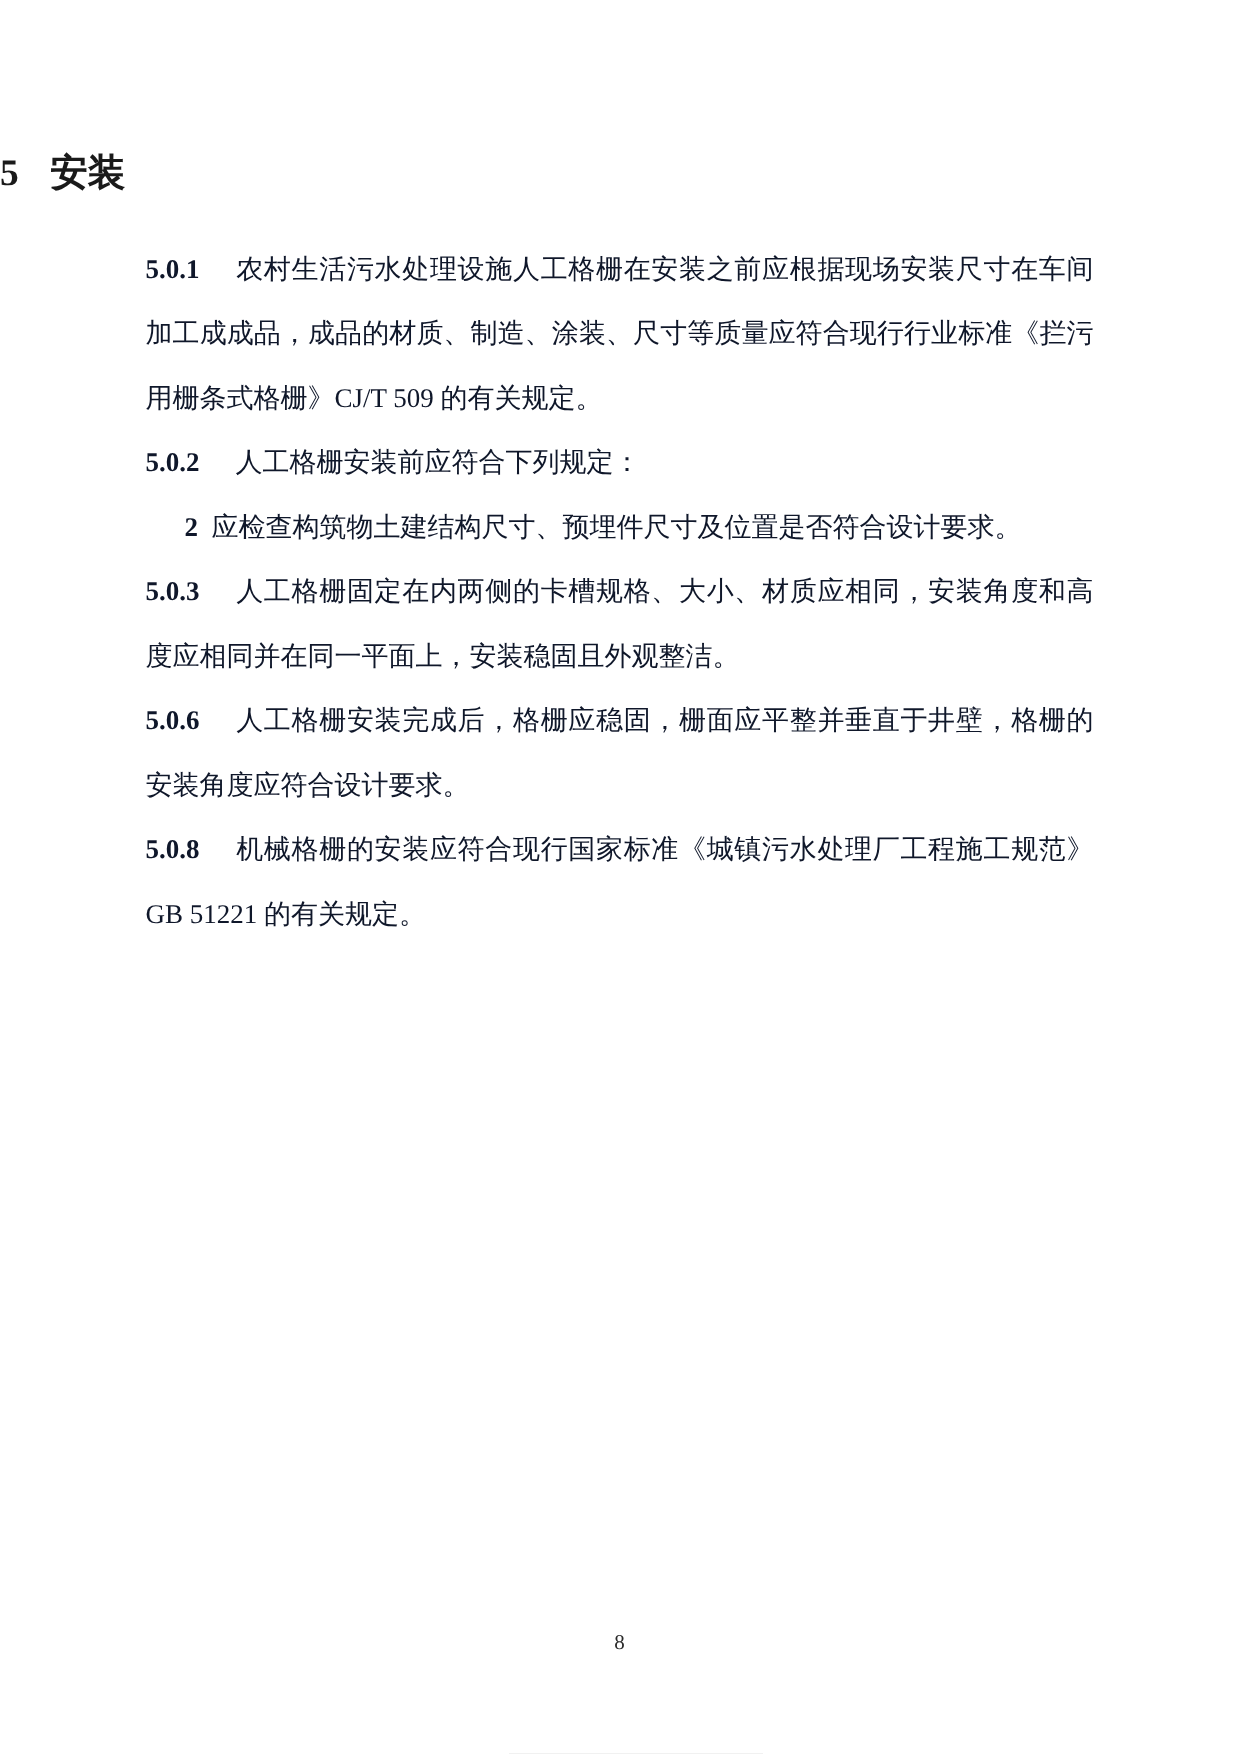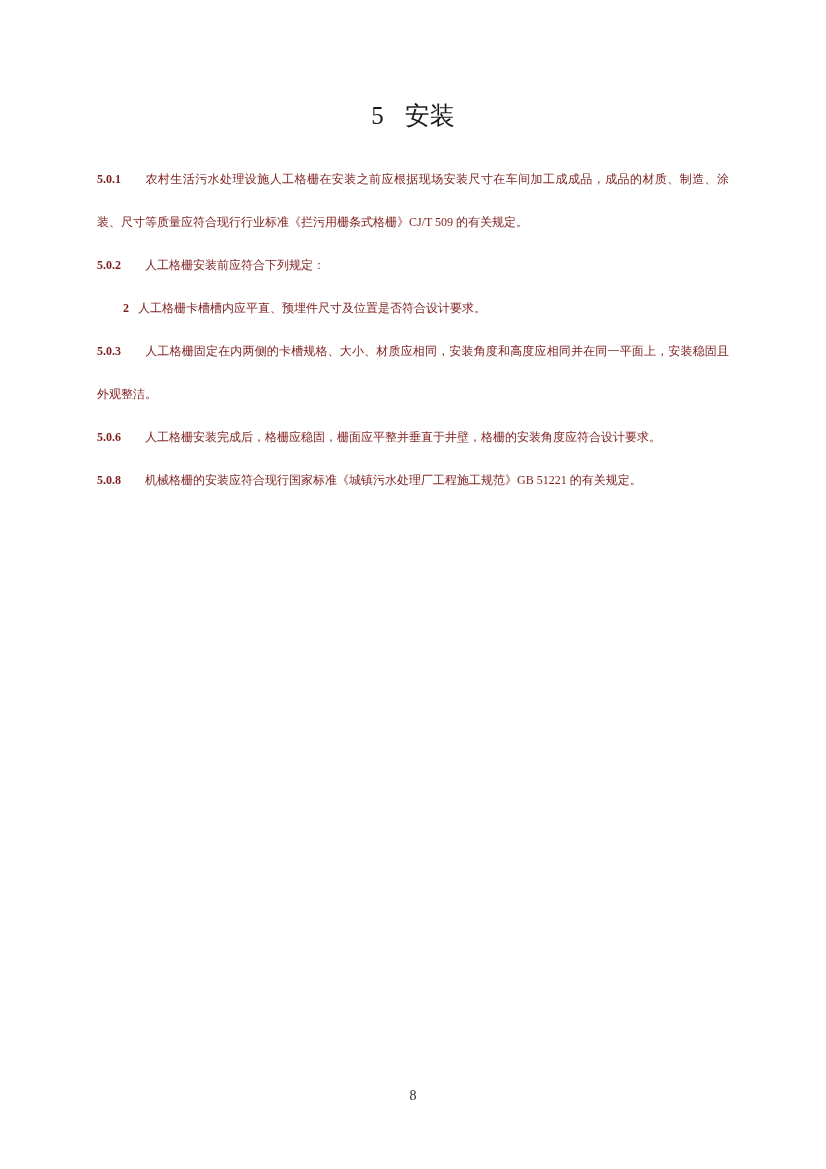--- a/index.html
+++ b/index.html
@@ -16,38 +16,37 @@
     color: #1c1c1c;
     font-family: "Liberation Serif", "DejaVu Serif", serif;
     overflow: hidden;
   }
   .chapter-heading {
     position: absolute;
     top: 98px;
     left: 0;
     width: 100%;
     margin: 0;
-    text-align: center;
     font-size: 25px;
     line-height: 36px;
-    font-weight: normal;
+    font-weight: bold;
     color: #1a1a1a;
   }
   .chapter-heading .chapter-num {
     margin-right: 21px;
   }
   .doc-body {
     position: absolute;
     top: 158px;
     left: 97px;
     width: 632px;
-    font-size: 12px;
+    font-size: 18px;
     line-height: 43px;
     text-align: justify;
-    color: #7f1d1d;
+    color: #0f172a;
   }
   .clause {
     margin: 0;
   }
   .clause-num {
     font-weight: bold;
     margin-right: 24px;
     white-space: nowrap;
   }
   .sub-item {
@@ -78,21 +77,21 @@
     <span class="chapter-num">5</span><span>安装</span>
   </h1>
 
   <div class="doc-body">
 
     <p class="clause"><span class="clause-num">5.0.1</span><span>农村生活污水处理设施人工格栅在安装之前应根据现场安装尺寸在车间加工成成品，成品的材质、制造、涂装、尺寸等质量应符合现行行业标准《拦污用栅条式格栅》CJ/T 509 的有关规定。</span></p>
 
     <p class="clause"><span class="clause-num">5.0.2</span><span>人工格栅安装前应符合下列规定：</span></p>
 
 
-    <p class="sub-item"><span class="item-num">2</span><span>人工格栅卡槽槽内应平直、预埋件尺寸及位置是否符合设计要求。</span></p>
+    <p class="sub-item"><span class="item-num">2</span><span>应检查构筑物土建结构尺寸、预埋件尺寸及位置是否符合设计要求。</span></p>
 
     <p class="clause"><span class="clause-num">5.0.3</span><span>人工格栅固定在内两侧的卡槽规格、大小、材质应相同，安装角度和高度应相同并在同一平面上，安装稳固且外观整洁。</span></p>
 
 
 
     <p class="clause"><span class="clause-num">5.0.6</span><span>人工格栅安装完成后，格栅应稳固，栅面应平整并垂直于井壁，格栅的安装角度应符合设计要求。</span></p>
 
 
     <p class="clause"><span class="clause-num">5.0.8</span><span>机械格栅的安装应符合现行国家标准《城镇污水处理厂工程施工规范》GB 51221 的有关规定。</span></p>
 

